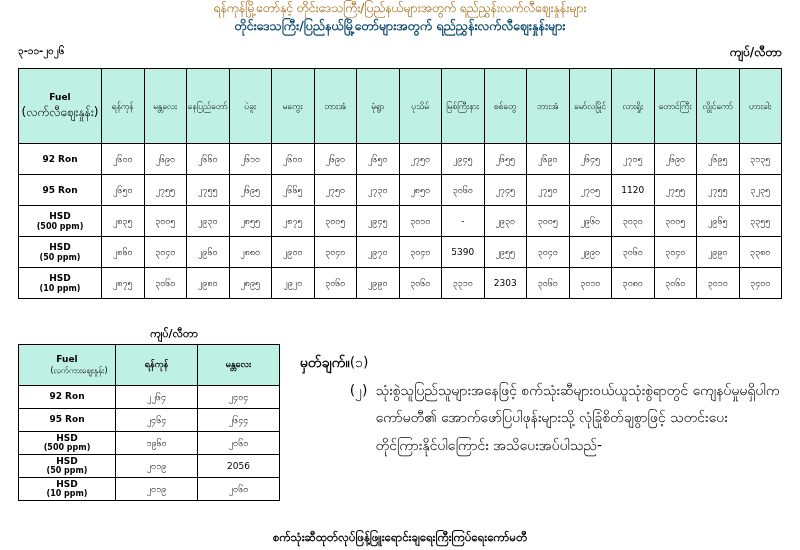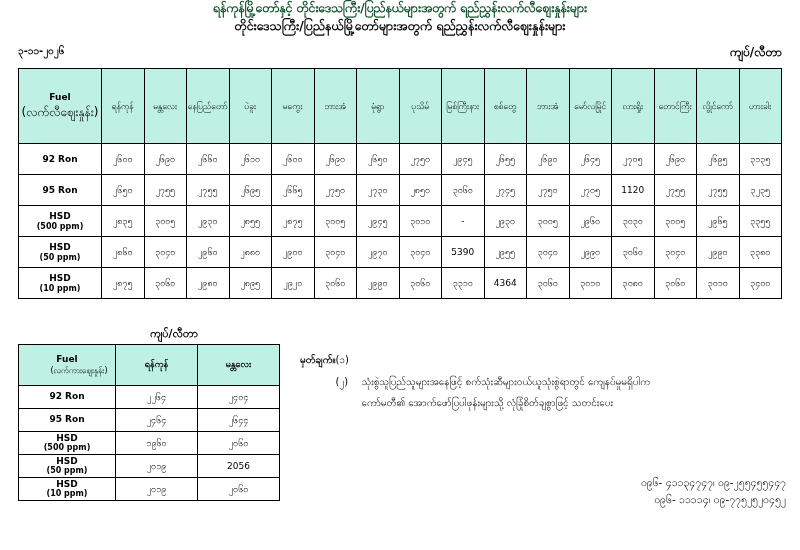--- a/index.html
+++ b/index.html
@@ -20,35 +20,35 @@
     width: 800px;
     height: 550px;
   }
   .hdr-line1 {
     position: absolute;
     top: 0px;
     left: 0;
     width: 800px;
     text-align: center;
     font-size: 12.5px;
-    font-weight: bold;
+    font-weight: normal;
     letter-spacing: -0.2px;
-    color: #14532d;
+    color: #a16207;
     white-space: nowrap;
     overflow: hidden;
   }
   .hdr-line2 {
     position: absolute;
     top: 18px;
     left: 0;
     width: 800px;
     text-align: center;
     font-size: 12.5px;
     font-weight: bold;
-    color: #000000;
+    color: #0c4a6e;
     white-space: nowrap;
   }
   .date-label {
     position: absolute;
     top: 44px;
     left: 18px;
     font-size: 10px;
     font-weight: bold;
   }
   .unit-label-top {
@@ -151,21 +151,21 @@
   table.small tbody td.rowlabel .sub {
     display: block;
     font-size: 8px;
   }
   
   .notes {
     position: absolute;
     top: 352px;
     left: 300px;
     width: 488px;
-    font-size: 10px;
+    font-size: 14px;
     line-height: 1.55;
   }
   .note-row {
     display: flex;
     margin-bottom: 6px;
   }
   .note-label {
     flex: 0 0 auto;
     font-weight: bold;
     white-space: nowrap;
@@ -332,21 +332,21 @@
           </td>
           <td>၂၈၇၅</td>
           <td>၃၀၆၀</td>
           <td>၂၉၈၀</td>
           <td>၂၈၉၅</td>
           <td>၂၉၂၀</td>
           <td>၃၀၆၀</td>
           <td>၂၉၉၀</td>
           <td>၃၀၆၀</td>
           <td>၃၃၁၀</td>
-          <td>4364</td>
+          <td>2303</td>
           <td>၃၀၆၀</td>
           <td>၃၀၁၀</td>
           <td>၃၀၈၀</td>
           <td>၃၀၆၀</td>
           <td>၃၀၁၀</td>
           <td>၃၄၀၀</td>
         </tr>
       </tbody>
     </table>
   </div>
@@ -419,22 +419,20 @@
       <span class="note-text">သုံးစွဲသူပြည်သူများအနေဖြင့် စက်သုံးဆီများဝယ်ယူသုံးစွဲရာတွင် ကျေနပ်မှုမရှိပါက</span>
     </div>
     <div class="note-row second">
       <span class="note-label">မှတ်ချက်။</span>
       <span class="note-num"></span>
       <span class="note-text">ကော်မတီ၏ အောက်ဖော်ပြပါဖုန်းများသို့ လုံခြုံစိတ်ချစွာဖြင့် သတင်းပေး</span>
     </div>
     <div class="note-row second">
       <span class="note-label">မှတ်ချက်။</span>
       <span class="note-num"></span>
+      <span class="note-text">တိုင်ကြားနိုင်ပါကြောင်း အသိပေးအပ်ပါသည်-</span>
     </div>
   </div>
 
-  <div class="phones">
-    <div>၀၉၆- ၄၁၁၃၄၇၄၇၊ ၀၉-၂၅၅၄၅၅၄၄၇</div>
-    <div>၀၉၆- ၁၁၁၁၄၊ ၀၉-၇၇၅၂၅၂၀၄၅၂</div>
-  </div>
-
+
+  <div class="footer-line">စက်သုံးဆီထုတ်လုပ်ဖြန့်ဖြူးရောင်းချရေးကြီးကြပ်ရေးကော်မတီ</div>
 
 </div>
 
 </body></html>

